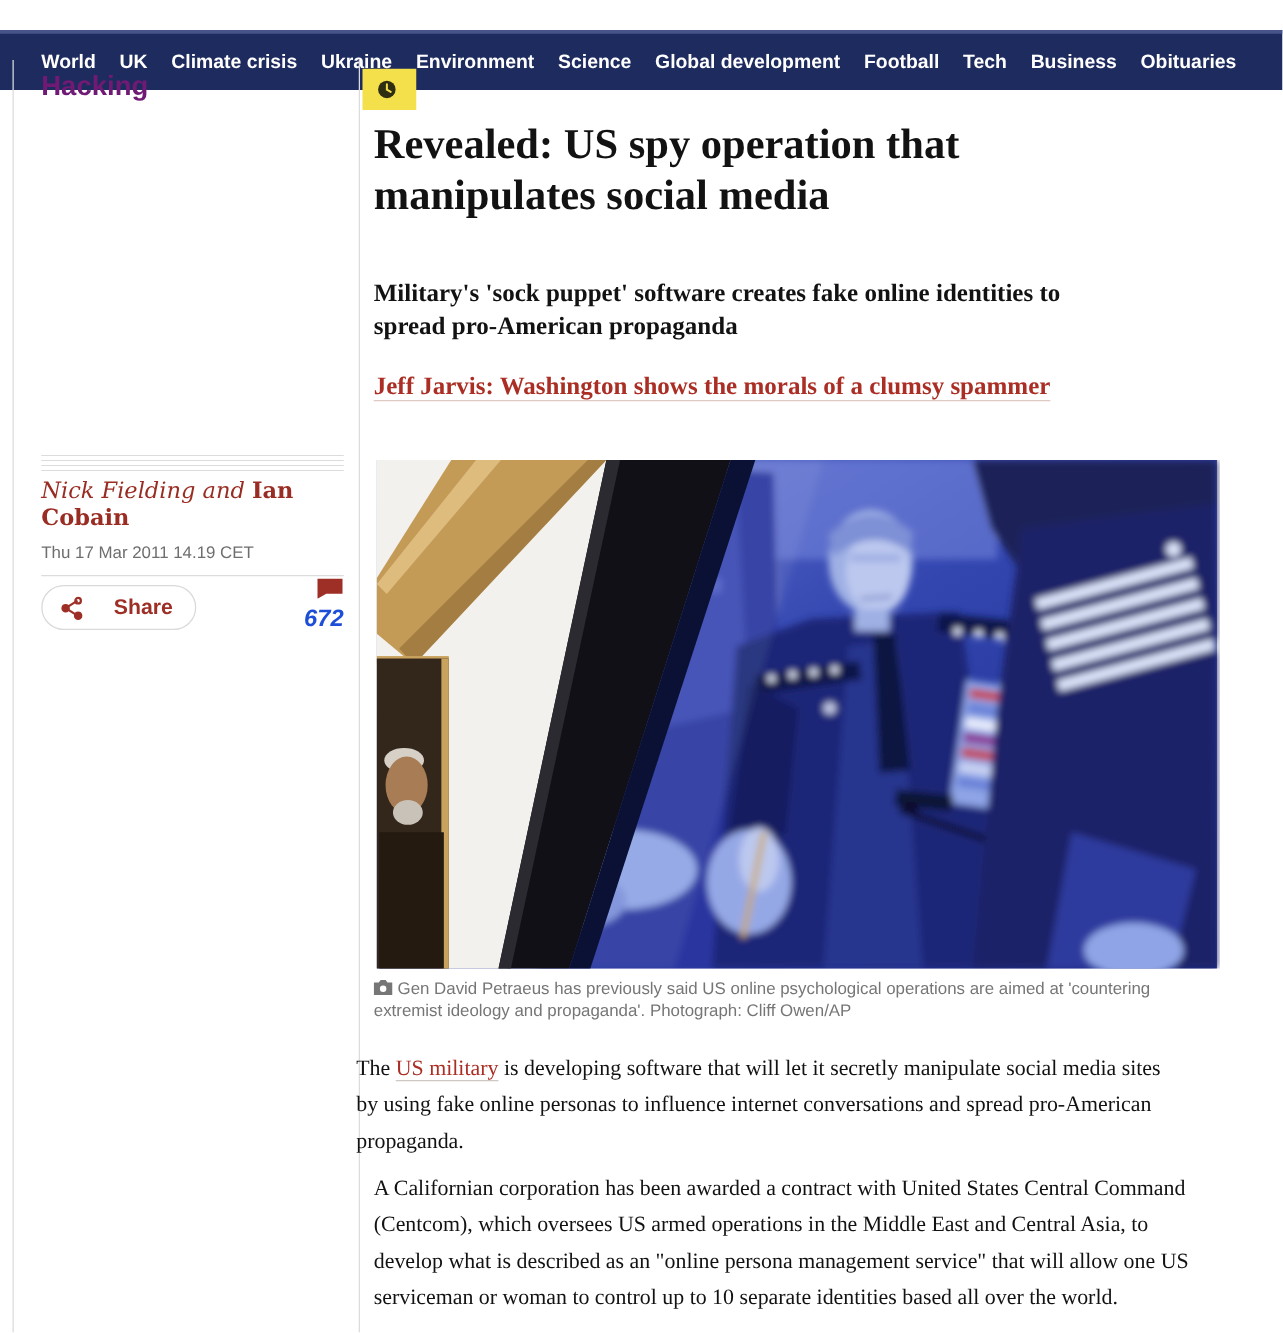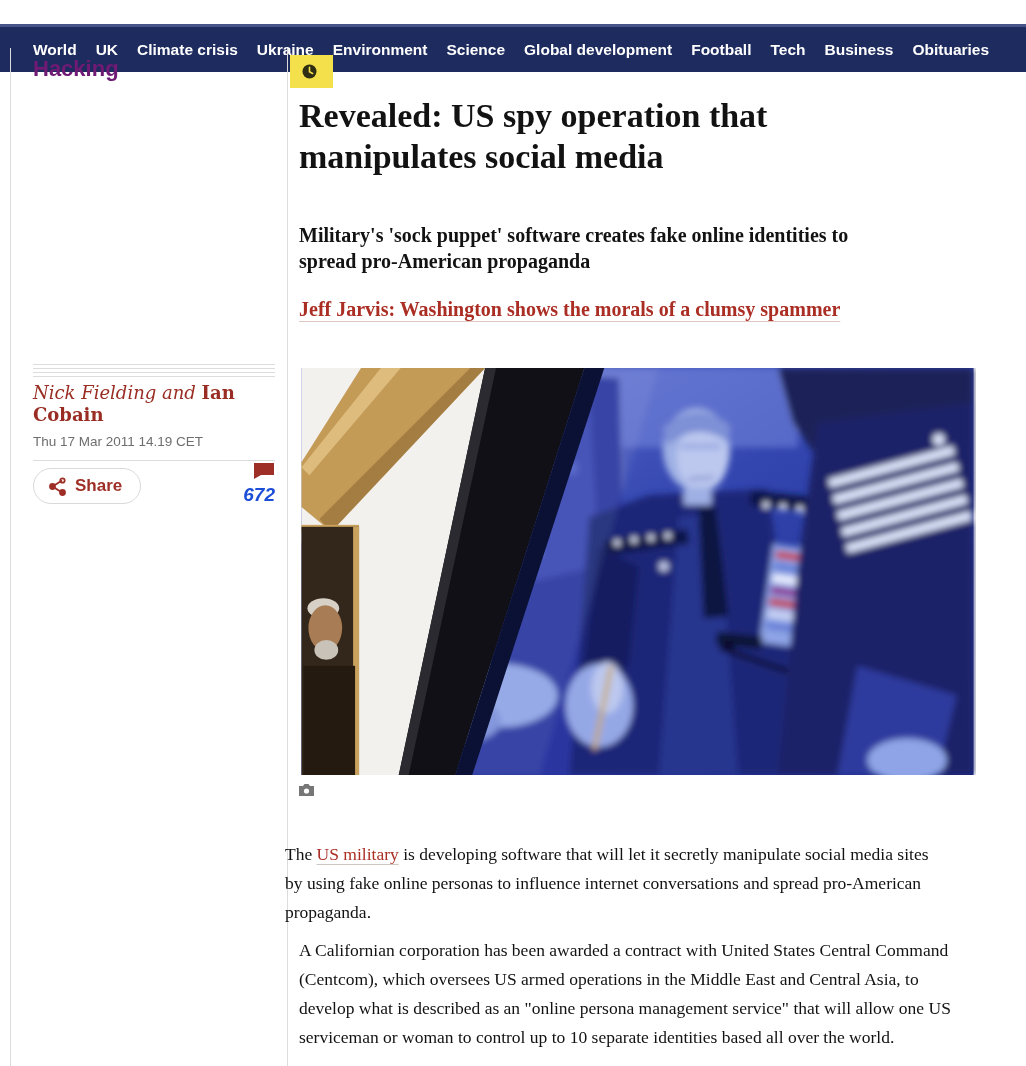--- a/index.html
+++ b/index.html
@@ -33,21 +33,21 @@
     font-family:"DejaVu Serif","Liberation Serif",serif;
     font-size:18px;line-height:22px;color:#9a2d23;
   }
   .byline .it{font-style:italic;}
   .byline .bd{font-weight:700;}
   .dateline{left:33px;top:434px;font-size:13.5px;color:#6e6e6e;}
   .sidebar-rule{left:33px;top:460px;width:242px;height:1px;background:#dcdcdc;}
   .share-btn{
     left:33px;top:468px;height:36px;padding:0 18px 0 14px;
     border:1px solid #d9d9d9;border-radius:19px;background:#fff;
-    display:flex;align-items:center;gap:8px;cursor:pointer;box-sizing:border-box;
+    display:flex;align-items:center;gap:24px;cursor:pointer;box-sizing:border-box;
   }
   .share-btn span{color:#9e2f26;font-size:17px;font-weight:700;}
   .comment-block{left:225px;top:462px;width:50px;text-align:right;cursor:pointer;}
   .comment-count{color:#1d4ed8;font-size:19px;font-weight:700;line-height:20px;margin-top:2px;font-style:italic;}
   
   .age-badge{
     left:290px;top:55px;height:33px;background:#f3e04b;color:#2f2d12;
     display:inline-flex;align-items:center;gap:7px;padding:0 16px 0 12px;
     font-size:16px;white-space:nowrap;
   }
@@ -256,20 +256,20 @@
     <path d="M185,0 L285,0 L155,410 L98,410 Z" fill="#101016"></path>
     <path d="M185,0 L196,0 L108,410 L98,410 Z" fill="#2a2a30"></path>
     <path d="M285,0 L305,0 L172,410 L155,410 Z" fill="#0b1134"></path>
   </svg>
 </div>
 
 <div class="abs caption">
   <svg width="15" height="12" viewBox="0 0 15 12">
     <path d="M0,2 h4 l1.5-2 h4 L11,2 h4 v10 H0 Z" fill="#767676"></path>
     <circle cx="7.5" cy="7" r="2.6" fill="#ffffff"></circle>
-  </svg>
+  </svg><span>Gen David Petraeus has previously said US online psychological operations are aimed at 'countering extremist ideology and propaganda'. Photograph: Cliff Owen/AP</span>
 </div>
 
 <p class="abs body-copy para1" style="margin:0;">
   <span>The </span><a>US military</a><span> is developing software that will let it secretly manipulate social media sites by using fake online personas to influence internet conversations and spread pro-American propaganda.</span>
 </p>
 
 <p class="abs body-copy para2" style="margin:0;">A Californian corporation has been awarded a contract with United States Central Command (Centcom), which oversees US armed operations in the Middle East and Central Asia, to develop what is described as an "online persona management service" that will allow one US serviceman or woman to control up to 10 separate identities based all over the world.</p>
 
 </body></html>

